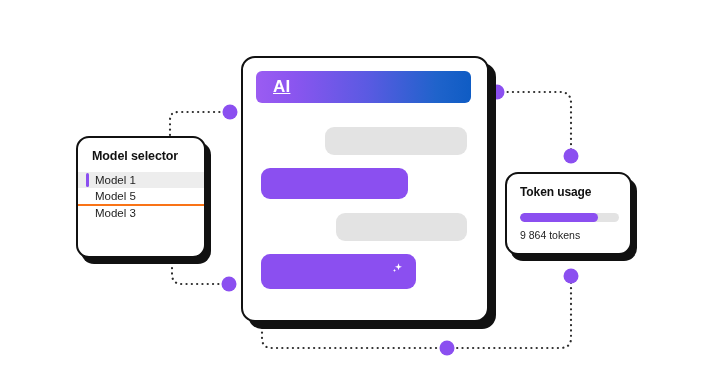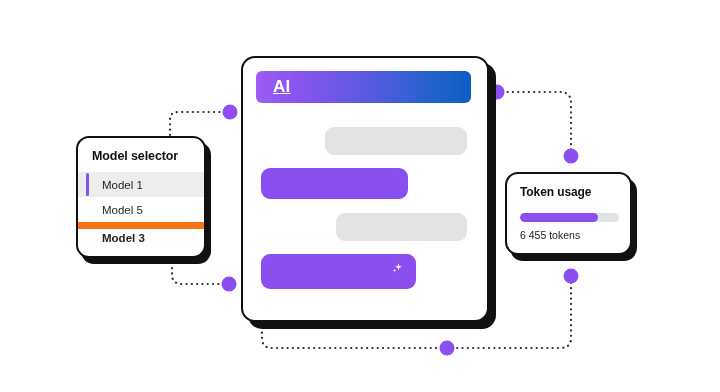--- a/index.html
+++ b/index.html
@@ -118,44 +118,43 @@
     letter-spacing: -0.1px;
   }
   .model-list {
     position: absolute;
     left: 0;
     top: 34px;
     width: 100%;
   }
   .model-item {
     position: relative;
-    height: 25px;
+    height: 16px;
     display: flex;
     align-items: center;
-    padding-left: 24px;
+    padding-left: 17px;
     font-size: 11.5px;
     color: #1d1d1d;
     box-sizing: border-box;
   }
   .model-item.selected {
     background: #ededed;
   }
   .model-item.selected::before {
     content: "";
     position: absolute;
     left: 8px;
     top: 1px;
     bottom: 1px;
     width: 3.2px;
     background: #8b4ff0;
     border-radius: 2px;
   }
   .model-item.divided {
-    border-top: 7px solid #f97316;
-    font-weight: bold;
+    border-top: 2px solid #f97316;
   }
 
   
   #token-usage-card {
     left: 505px;
     top: 172px;
     width: 127px;
     height: 83px;
   }
   #token-usage-title {
@@ -248,16 +247,16 @@
     </div>
   </div>
 
   <div id="token-usage-card" class="card">
     <div id="token-usage-title">Token usage</div>
 
     <div id="token-progress-track">
       <div id="token-progress-fill" style="width: 79%;"></div>
     </div>
 
-    <div id="token-usage-value">6 455 tokens</div>
+    <div id="token-usage-value">9 864 tokens</div>
   </div>
 
 </div>
 
 </body></html>

